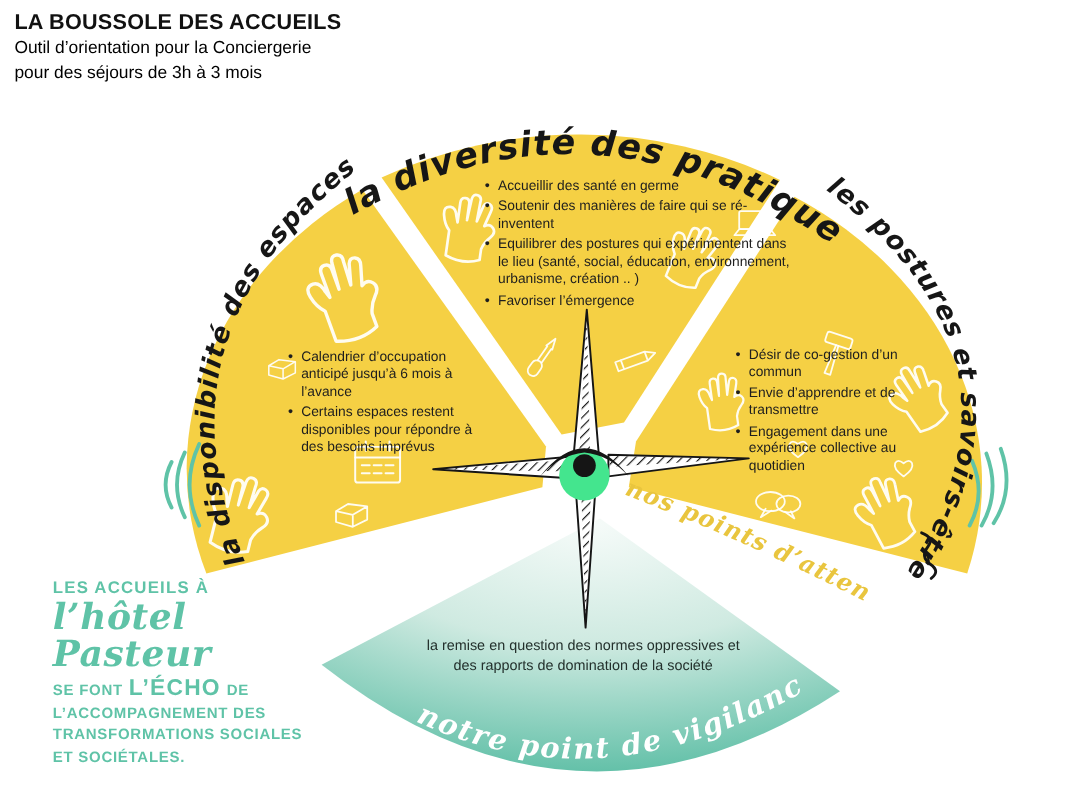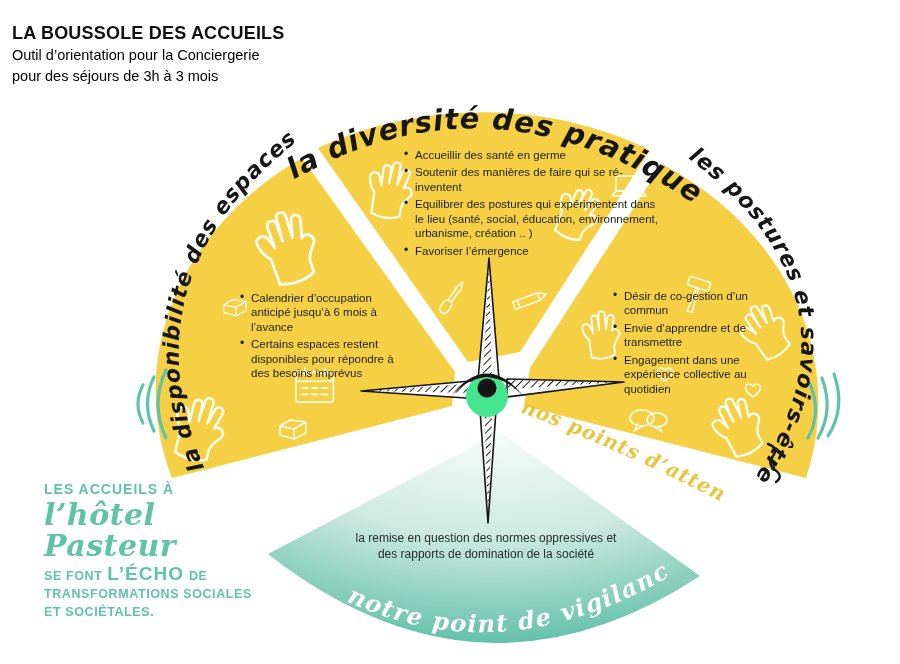--- a/index.html
+++ b/index.html
@@ -1,21 +1,21 @@
 <!DOCTYPE html>
 <html><head>
 <meta charset="utf-8">
 <style>
   html,body{margin:0;padding:0;background:#fff;}
   #stage{position:relative;width:900px;height:664px;overflow:hidden;
          font-family:"Liberation Sans",sans-serif;color:#1a1a1a;}
   #fig{position:absolute;left:0;top:0;z-index:1;}
 
   
-  .hdr{position:absolute;left:12px;top:23px;z-index:5;}
+  .hdr{position:absolute;left:12px;top:8px;z-index:5;}
   .hdr h1{margin:0;font-size:18px;font-weight:700;letter-spacing:.2px;color:#111;}
   .hdr p{margin:2px 0 0 0;font-size:14.5px;line-height:1.28;color:#000000;}
 
   
   .blist{position:absolute;z-index:4;font-size:11.5px;line-height:1.26;color:#1e1e1e;}
   .blist ul{margin:0;padding:0;list-style:none;}
   .blist li{position:relative;padding-left:12px;margin-bottom:3px;}
   .blist li::before{content:"•";position:absolute;left:1px;top:-1px;font-size:12px;}
   #list-top{left:403px;top:148px;width:262px;}
   #list-left{left:239px;top:291px;width:164px;}
@@ -222,17 +222,18 @@
   </div>
 
   <div id="vigilance-text">la remise en question des normes oppressives et des rapports de domination de la société</div>
 
   <div id="echo-note">
     <div class="caps">LES ACCUEILS À</div>
     <div class="script">l’hôtel Pasteur</div>
     <div class="caps"><span class="small">SE FONT</span>
       <span class="big">L’ÉCHO</span>
       <span class="small">DE</span></div>
+    <div class="small">L’ACCOMPAGNEMENT DES</div>
     <div class="small">TRANSFORMATIONS SOCIALES</div>
     <div class="small">ET SOCIÉTALES.</div>
   </div>
 
 </div>
 
 </body></html>

